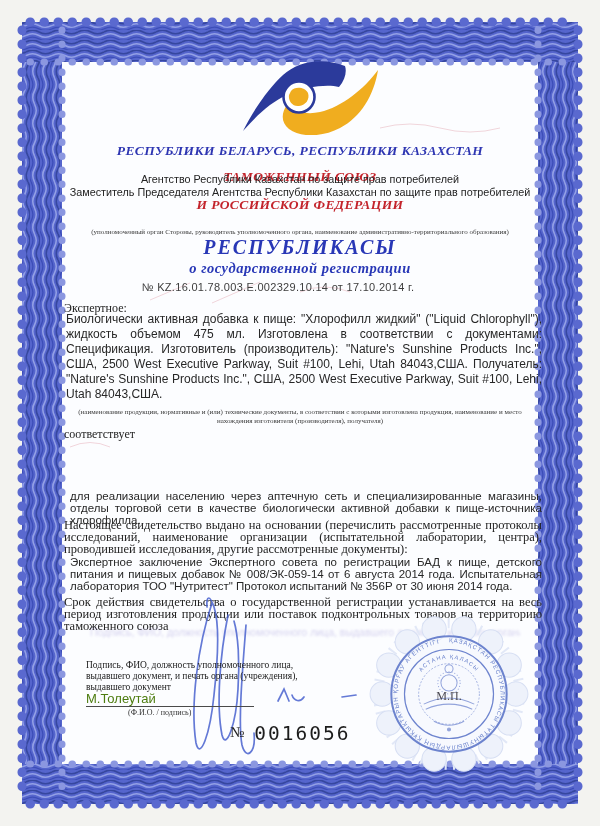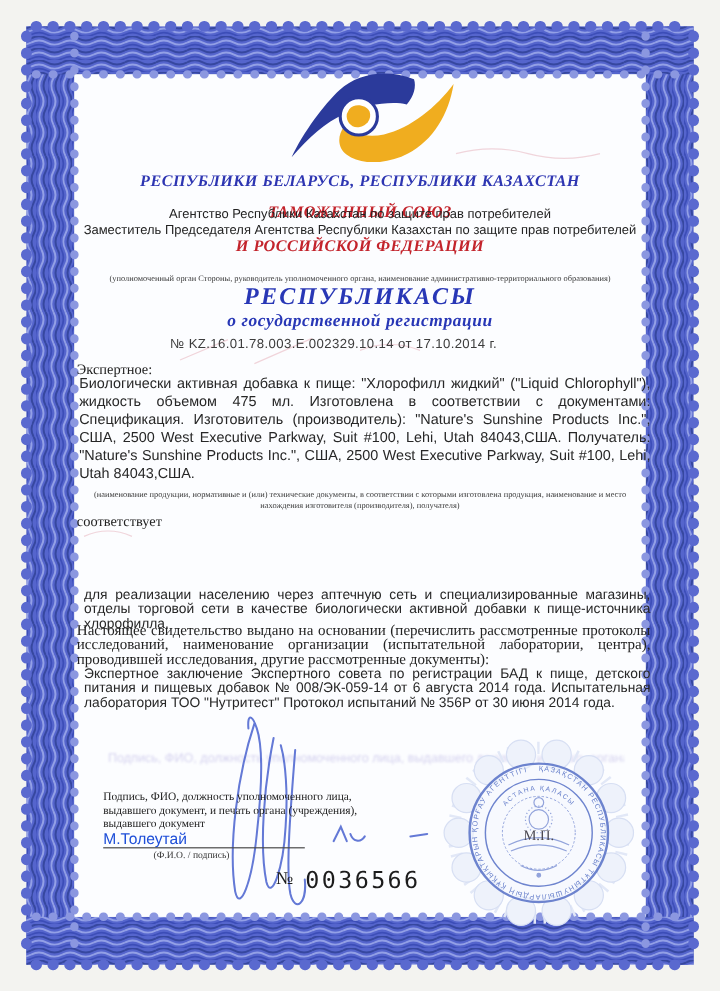--- a/index.html
+++ b/index.html
@@ -16,21 +16,21 @@
   .title-main{font-family:"Liberation Serif",serif;font-weight:bold;font-style:italic;
               font-size:20px;letter-spacing:2px;color:#2837b6;}
   .title-sub{font-family:"Liberation Serif",serif;font-weight:bold;font-style:italic;
              font-size:14.5px;letter-spacing:.5px;color:#2837b6;}
   .numline{font-family:"Liberation Sans",sans-serif;font-size:11px;letter-spacing:.3px;color:#3d3d3d;}
   .serifp{font-family:"Liberation Serif",serif;font-size:12.5px;line-height:12.4px;color:#232323;text-align:justify;}
   .sansp{font-family:"Liberation Sans",sans-serif;font-size:12px;line-height:14.9px;color:#272727;text-align:justify;}
   .sansp2{font-family:"Liberation Sans",sans-serif;font-size:11.5px;line-height:12.2px;color:#272727;text-align:justify;}
   .label-serif{font-family:"Liberation Serif",serif;font-size:12px;color:#222;}
   .sign-cap{font-family:"Liberation Serif",serif;font-size:9.5px;line-height:10.8px;color:#222;white-space:pre-line;}
-  .sign-name{font-family:"Liberation Sans",sans-serif;font-size:13px;color:#1d4ed8;}
+  .sign-name{font-family:"Liberation Sans",sans-serif;font-size:13px;color:#4d7c0f;}
   .sign-rule{border-top:1px solid #4a4a4a;width:168px;height:0;}
   .sign-rule-cap{font-family:"Liberation Serif",serif;font-size:8px;color:#333;}
   .serial-prefix{font-family:"Liberation Serif",serif;font-size:15px;color:#1d1d1d;vertical-align:3px;}
   .serial-num{font-family:"DejaVu Sans Mono",monospace;font-size:19.5px;letter-spacing:2px;color:#1c1c1c;margin-left:10px;}
   .ghost{font-family:"Liberation Sans",sans-serif;font-size:10.5px;color:#7b6fc9;opacity:.3;
          filter:blur(1px);white-space:nowrap;overflow:hidden;}
 </style>
 </head>
 <body>
 
@@ -99,20 +99,21 @@
   <div class="abs label-serif" style="left:64px;top:301px;">Экспертное:</div>
   <div class="abs sansp" style="left:66px;top:312px;width:476px;">Биологически активная добавка к пище: "Хлорофилл жидкий" ("Liquid Chlorophyll"), жидкость объемом 475 мл. Изготовлена в соответствии с документами: Спецификация. Изготовитель (производитель): "Nature's Sunshine Products Inc.", США, 2500 West Executive Parkway, Suit #100, Lehi, Utah 84043,США.  Получатель: "Nature's Sunshine Products Inc.", США, 2500 West Executive Parkway, Suit #100, Lehi, Utah 84043,США.</div>
   <div class="abs ctr tinycap" style="top:408px;left:70px;right:70px;">(наименование продукции, нормативные и (или) технические документы, в соответствии с которыми изготовлена продукция, наименование и место нахождения изготовителя (производителя), получателя)</div>
 
   <div class="abs label-serif" style="left:64px;top:427px;">соответствует</div>
   <div class="abs sansp2" style="left:70px;top:490px;width:472px;">для реализации населению через аптечную сеть и специализированные магазины, отделы торговой сети в качестве биологически активной добавки к пище-источника хлорофилла.</div>
 
   <div class="abs serifp" style="left:64px;top:520px;width:478px;line-height:11.8px;">Настоящее свидетельство выдано на основании (перечислить рассмотренные протоколы исследований, наименование организации  (испытательной лаборатории, центра), проводившей исследования, другие рассмотренные документы):</div>
   <div class="abs sansp2" style="left:70px;top:556px;width:472px;">Экспертное заключение Экспертного совета по регистрации БАД к пище, детского питания и пищевых добавок № 008/ЭК-059-14 от 6 августа 2014 года. Испытательная лаборатория ТОО "Нутритест" Протокол испытаний № 356Р от 30 июня 2014 года.</div>
 
+  <div class="abs serifp" style="left:64px;top:597px;width:478px;line-height:11.8px;">Срок действия свидетельства о государственной регистрации устанавливается на весь период изготовления продукции или поставок подконтрольных товаров на территорию таможенного союза</div>
 
   <div class="abs ghost" style="left:90px;top:626px;width:430px;height:12px;">Подпись, ФИО,  должность уполномоченного лица,
 выдавшего документ, и печать органа (учреждения),
 выдавшего документ</div>
 
   <svg class="abs" style="left:363px;top:608px;" width="172" height="172" viewBox="0 0 170 170">
     <g>
       <circle cx="85" cy="85" r="70" fill="none" stroke="#e2e8f7" stroke-width="10" stroke-dasharray="2 6"></circle>
       <circle cx="151" cy="85" r="12" fill="#eef2fb" stroke="#d7dff3"></circle>
       <circle cx="144.5" cy="113.6" r="12" fill="#eef2fb" stroke="#d7dff3"></circle>
@@ -167,16 +168,16 @@
   </svg>
 
   <div class="abs sign-cap" style="left:86px;top:660px;">Подпись, ФИО,  должность уполномоченного лица,
 выдавшего документ, и печать органа (учреждения),
 выдавшего документ</div>
   <div class="abs sign-name" style="left:86px;top:691px;">М.Толеутай</div>
   <div class="abs sign-rule" style="left:86px;top:706px;"></div>
   <div class="abs sign-rule-cap" style="left:128px;top:708px;">(Ф.И.О. / подпись)</div>
 
   <div class="abs" style="left:230px;top:722px;">
-    <span class="serial-prefix">№</span><span class="serial-num">0036566</span>
+    <span class="serial-prefix">№</span><span class="serial-num">0016056</span>
   </div>
 
 </div>
 
 </body></html>

